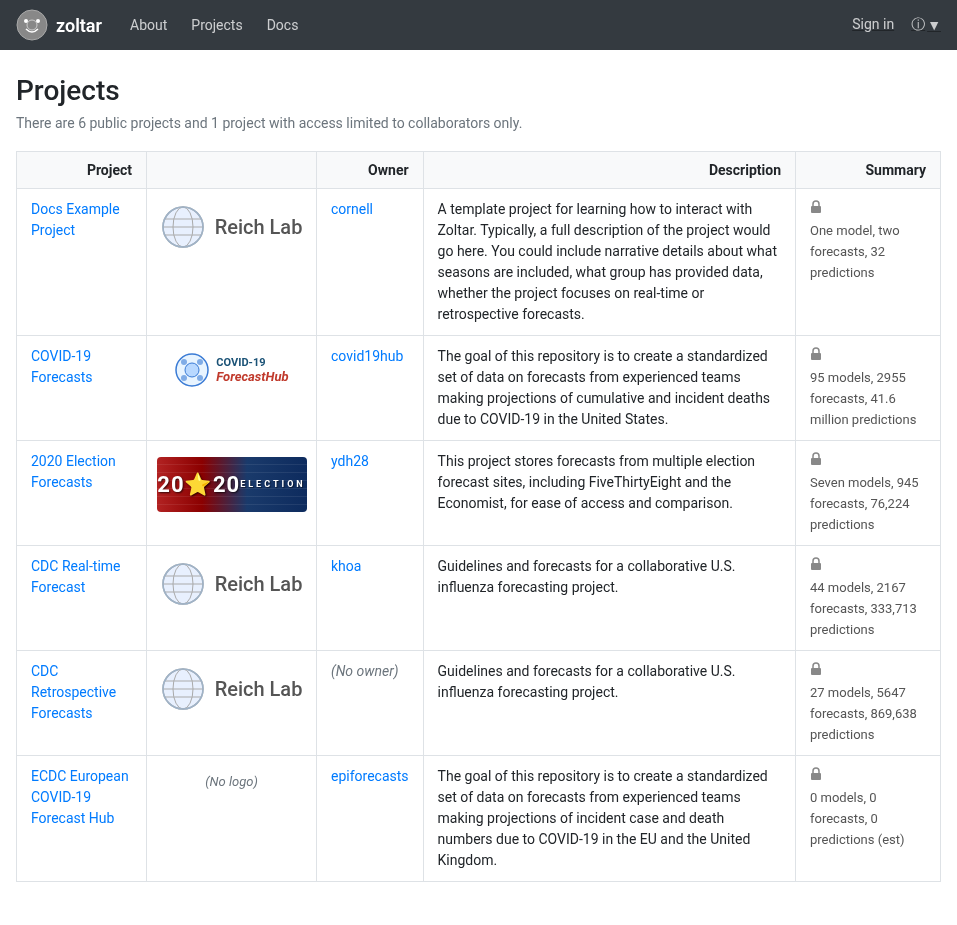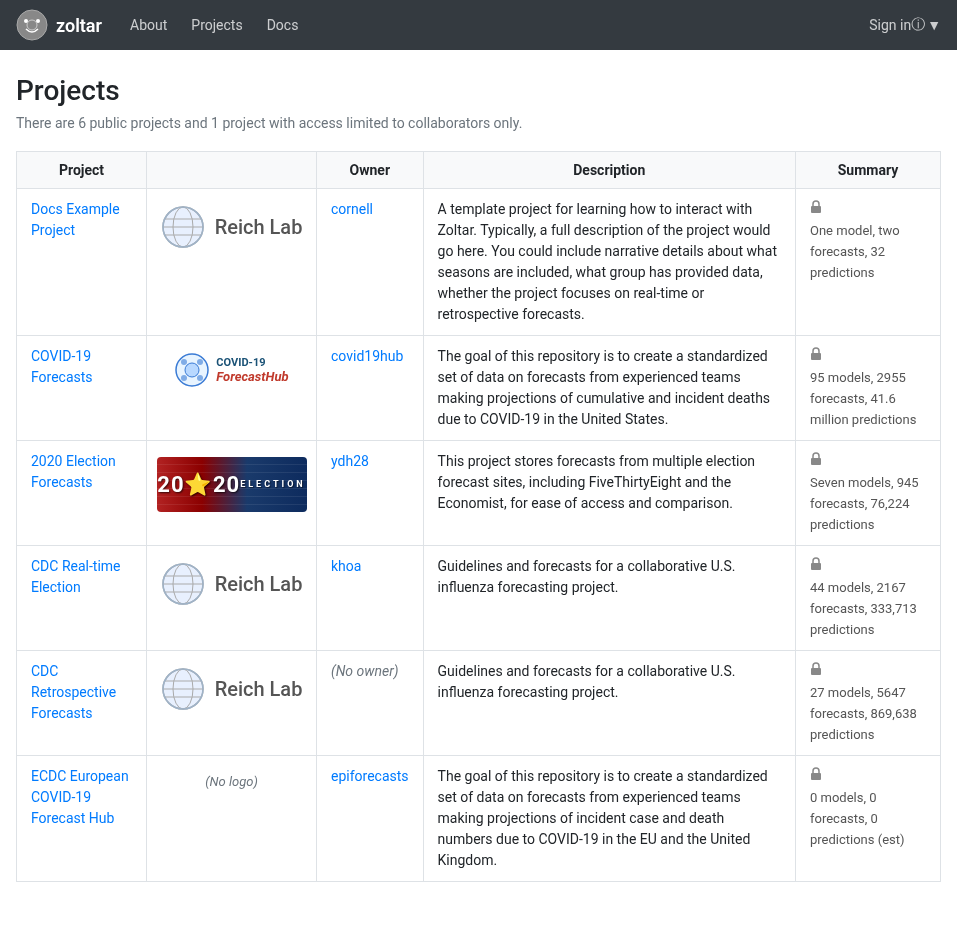--- a/index.html
+++ b/index.html
@@ -36,23 +36,24 @@
       flex: 1;
     }
     .navbar-nav a {
       color: rgba(255,255,255,0.75);
       text-decoration: none;
       padding: 8px 12px;
       font-size: 14px;
     }
     .navbar-right {
       display: flex;
-      align-items: center;
-      gap: 0;
+      align-items: flex-start;
+      gap: 17px;
       margin-left: auto;
+      text-decoration: underline;
     }
     .navbar-right a {
       color: rgba(255,255,255,0.75);
       text-decoration: none;
       font-size: 14px;
     }
     .help-btn {
       color: rgba(255,255,255,0.75);
       background: none;
       border: none;
@@ -84,21 +85,21 @@
     
     .projects-table {
       width: 100%;
       border-collapse: collapse;
       border: 1px solid #dee2e6;
     }
     .projects-table th {
       background: #f8f9fa;
       border: 1px solid #dee2e6;
       padding: 10px 14px;
-      text-align: center;
+      text-align: right;
       font-weight: 700;
       font-size: 14px;
     }
     .projects-table td {
       border: 1px solid #dee2e6;
       padding: 10px 14px;
       vertical-align: top;
       font-size: 14px;
       line-height: 1.5;
     }
@@ -290,21 +291,21 @@
     <td class="col-summary">
       <span><svg width="12" height="14" viewBox="0 0 12 14" fill="none" xmlns="http://www.w3.org/2000/svg">
     <rect x="1" y="6" width="10" height="7" rx="1" fill="#888"></rect>
     <path d="M3 6V4a3 3 0 016 0v2" stroke="#888" stroke-width="1.5" fill="none"></path>
   </svg></span><br>
       <span class="summary-text">Seven models, 945 forecasts, 76,224 predictions</span>
     </td>
   </tr>
         <tr>
     <td class="col-project">
-      <a href="#" class="project-link">CDC Real-time Election</a>
+      <a href="#" class="project-link">CDC Real-time Forecast</a>
     </td>
     <td class="col-logo" style="padding:8px;">
       <div class="logo-cell">
       <div class="reich-lab-logo">
         <svg class="globe-svg" width="44" height="44" viewBox="0 0 44 44" fill="none" xmlns="http://www.w3.org/2000/svg">
     <circle cx="22" cy="22" r="20" stroke="#aaa" stroke-width="1.5" fill="#e8f0fe"></circle>
     <ellipse cx="22" cy="22" rx="10" ry="20" stroke="#aaa" stroke-width="1" fill="none"></ellipse>
     <line x1="2" y1="22" x2="42" y2="22" stroke="#aaa" stroke-width="1"></line>
     <line x1="4" y1="14" x2="40" y2="14" stroke="#aaa" stroke-width="1"></line>
     <line x1="4" y1="30" x2="40" y2="30" stroke="#aaa" stroke-width="1"></line>

